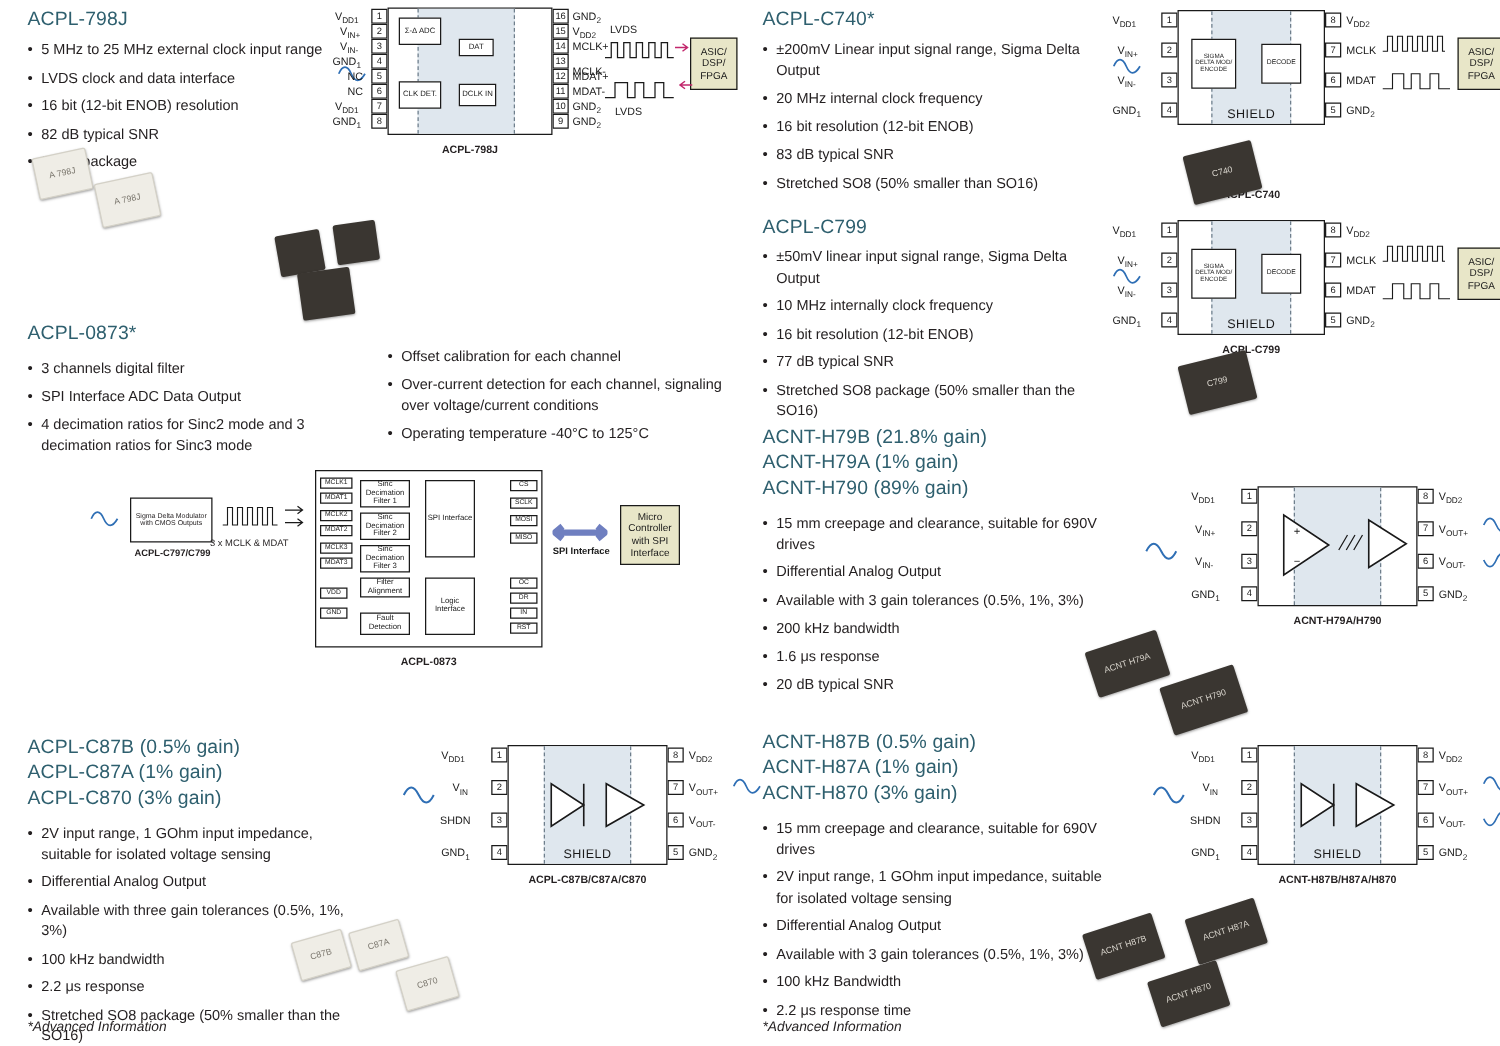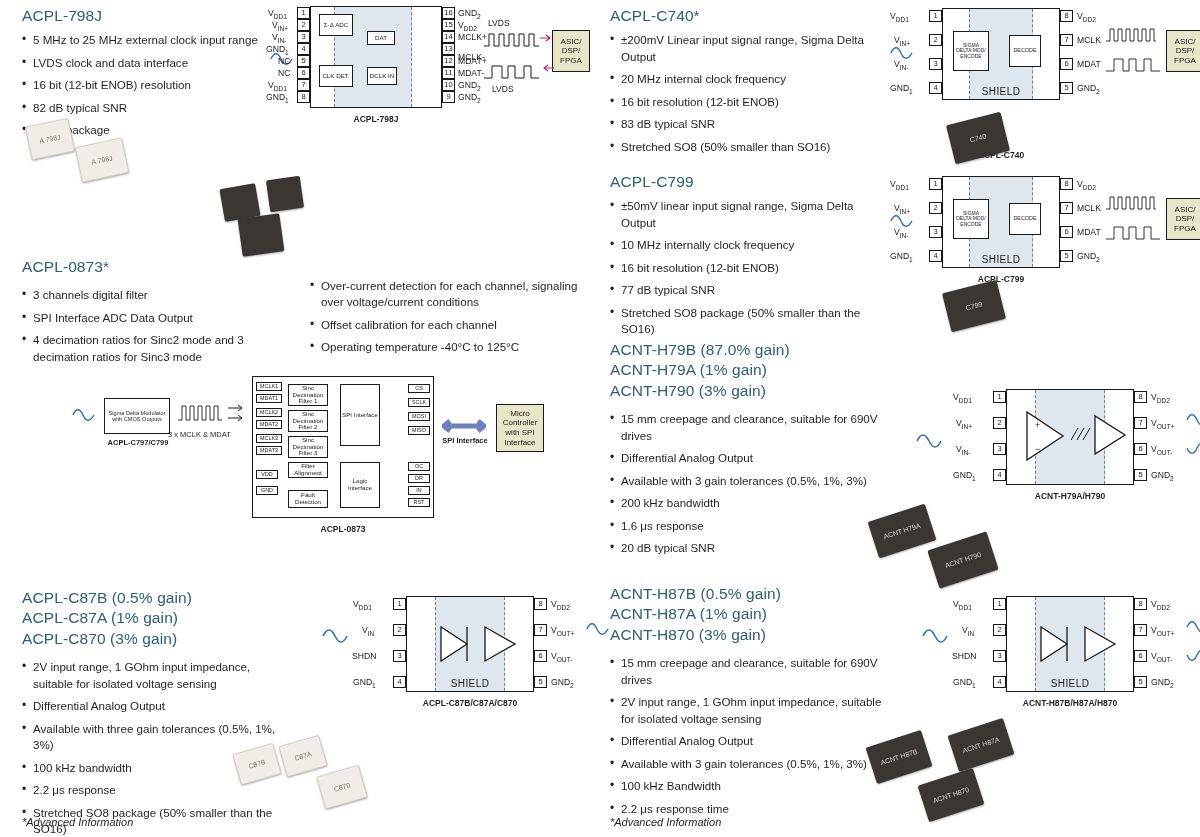--- a/index.html
+++ b/index.html
@@ -212,22 +212,22 @@
     <div class="blk" style="left:22px; top:257px; width:280px;">
       <h2 class="title">ACPL-0873*</h2>
       <ul class="bullets" style="margin-top:10px;">
         <li>3 channels digital filter</li>
         <li>SPI Interface ADC Data Output</li>
         <li>4 decimation ratios for Sinc2 mode and 3 decimation ratios for Sinc3 mode</li>
       </ul>
     </div>
     <div class="blk" style="left:310px; top:278px; width:280px;">
       <ul class="bullets">
+        <li>Offset calibration for each channel</li>
         <li>Over-current detection for each channel, signaling over voltage/current conditions</li>
-        <li>Offset calibration for each channel</li>
         <li>Operating temperature -40°C to 125°C</li>
       </ul>
     </div>
 
     <div class="dia" style="left:72px; top:370px; width:520px; height:175px;">
       <svg class="sinewave" style="left:0; top:38px;" width="24" height="14">
         <path d="M1 7 C4 0, 8 0, 11 7 S18 14, 22 7" stroke="#2f6fb5" stroke-width="1.4" fill="none"></path>
       </svg>
       <div style="position:absolute; left:32px; top:28px; width:66px; height:36px; border:1px solid #1a1a1a; background:#fff; font-size:5.6px; line-height:1.15; display:flex; align-items:center; justify-content:center; text-align:center; padding:2px;">Sigma Delta Modulator with CMOS Outputs</div>
       <div style="position:absolute; left:20px; top:68px; width:92px; text-align:center; font-size:7.5px; font-weight:700;">ACPL-C797/C799</div>
@@ -450,23 +450,23 @@
       </div>
       <div class="dia-cap" style="position:absolute; left:52px; top:100px; width:118px;">ACPL-C799</div>
     </div>
 
     <div class="chippic" style="left:346px; top:286px; width:56px; height:40px; transform:rotate(-14deg);">
       <div class="lbl">C799</div>
     </div>
 
     <div class="blk" style="left:10px; top:340px; width:278px;">
       <h2 class="title">
-        <span class="sub">ACNT-H79B (87.0% gain)</span>
+        <span class="sub">ACNT-H79B (21.8% gain)</span>
         <span class="sub">ACNT-H79A (1% gain)</span>
-        <span class="sub">ACNT-H790 (3% gain)</span>
+        <span class="sub">ACNT-H790 (89% gain)</span>
       </h2>
       <ul class="bullets" style="margin-top:10px;">
         <li>15 mm creepage and clearance, suitable for 690V drives</li>
         <li>Differential Analog Output</li>
         <li>Available with 3 gain tolerances (0.5%, 1%, 3%)</li>
         <li>200 kHz bandwidth</li>
         <li>1.6 μs response</li>
         <li>20 dB typical SNR</li>
       </ul>
     </div>

